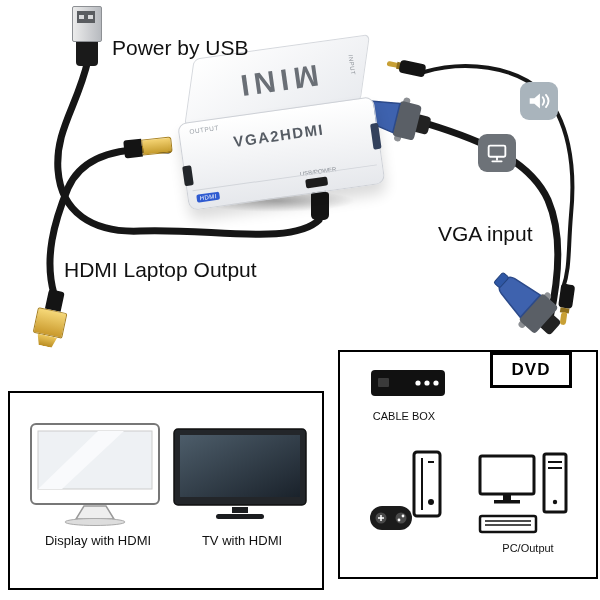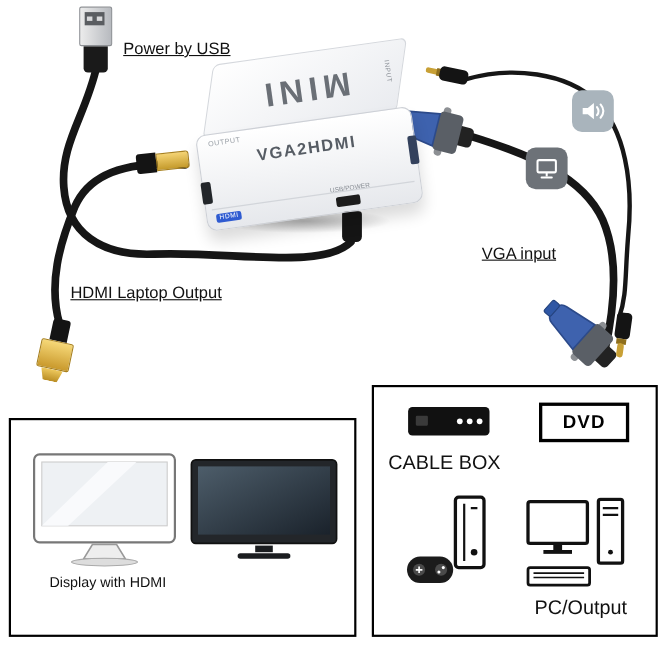--- a/index.html
+++ b/index.html
@@ -6,21 +6,21 @@
   .stage{
     position:relative;width:600px;height:600px;background:#fff;overflow:hidden;
     font-family:"Liberation Sans","DejaVu Sans",sans-serif;color:#111;
   }
   .abs{position:absolute;}
   
   .cables{position:absolute;left:0;top:0;z-index:1;}
   .cable{fill:none;stroke:#161616;stroke-width:7;stroke-linecap:round;}
   .cable.thin{stroke-width:4;}
   
-  .ann{position:absolute;font-size:15px;color:#111;z-index:6;white-space:nowrap;text-decoration:underline;}
+  .ann{position:absolute;font-size:21px;color:#111;z-index:6;white-space:nowrap;}
   
   .usb-conn{position:absolute;left:72px;top:6px;width:30px;z-index:3;}
   .usb-metal{width:28px;height:34px;margin:0 auto;background:linear-gradient(90deg,#ececec,#b7babf);border:1px solid #8d9094;border-radius:2px;position:relative;}
   .usb-hole{position:absolute;left:4px;top:4px;width:18px;height:12px;background:#5a5d61;}
   .usb-hole:before,.usb-hole:after{content:"";position:absolute;top:4px;width:5px;height:4px;background:#d9dadc;}
   .usb-hole:before{left:2px;} .usb-hole:after{right:2px;}
   .usb-body{width:22px;height:24px;margin:0 auto;background:#1a1a1a;border-radius:0 0 4px 4px;}
   
   .device{position:absolute;left:178px;top:48px;width:196px;height:150px;transform:rotate(-8deg);z-index:4;}
   .device-shadow{position:absolute;left:196px;top:190px;width:160px;height:22px;z-index:2;
@@ -56,24 +56,24 @@
   .hdmi-conn .boot{width:16px;height:20px;margin:0 auto;background:#141414;border-radius:3px 3px 0 0;}
   .hdmi-conn .body{width:28px;height:24px;margin:0 auto;background:linear-gradient(#f6d878,#c9992c);border:1px solid #a8811f;border-radius:2px;}
   .hdmi-conn .tipp{width:20px;height:11px;margin:0 auto;background:linear-gradient(#eec95e,#b98c22);
     clip-path:polygon(0 0,100% 0,82% 100%,18% 100%);}
   
   .chip{position:absolute;width:38px;height:38px;border-radius:9px;display:flex;align-items:center;justify-content:center;z-index:5;}
   .chip.speaker{left:520px;top:82px;background:#a9b4bc;}
   .chip.monitor{left:478px;top:134px;background:#6d7278;}
   
   .panel{position:absolute;background:#fff;border:2px solid #000;z-index:5;}
-  .panel-displays{left:8px;top:380px;width:312px;height:195px;}
+  .panel-displays{left:8px;top:391px;width:312px;height:195px;}
   .panel-sources{left:338px;top:350px;width:256px;height:225px;}
   .panel-label{position:absolute;text-align:center;font-size:13px;color:#111;white-space:nowrap;}
-  .src-label{position:absolute;text-align:center;font-size:18px;color:#111;white-space:nowrap;}
+  .src-label{position:absolute;text-align:center;font-size:11px;color:#111;white-space:nowrap;}
   .dvd-box{position:absolute;border:3px solid #000;background:#fff;display:flex;align-items:center;justify-content:center;
     font-weight:800;font-size:17px;letter-spacing:1px;color:#000;}
 </style>
 </head>
 <body>
 
 <div class="stage">
 
   <svg class="cables" width="600" height="600" viewBox="0 0 600 600">
     <path class="cable" d="M 88 60 C 78 105 55 130 58 170 C 61 212 92 233 140 231 C 210 228 292 246 319 220"></path>
@@ -206,36 +206,37 @@
             <stop offset="0" stop-color="#4d5d6a"></stop>
             <stop offset="1" stop-color="#1a222b"></stop>
           </linearGradient>
         </defs>
         <rect x="2" y="2" width="132" height="76" rx="4" fill="#23262a" stroke="#111" stroke-width="1.5"></rect>
         <rect x="8" y="8" width="120" height="62" fill="url(#tvgrad)"></rect>
         <rect x="60" y="80" width="16" height="6" fill="#1b1d20"></rect>
         <rect x="44" y="87" width="48" height="5" rx="2.5" fill="#1b1d20"></rect>
       </svg>
     </div>
+    <div class="panel-label" style="left:162px;top:140px;width:140px;">TV with HDMI</div>
   </div>
 
   <div class="panel panel-sources">
 
     <div class="abs" style="left:30px;top:16px;">
       <svg width="78" height="32" viewBox="0 0 78 32">
         <rect x="1" y="2" width="74" height="26" rx="4" fill="#111"></rect>
         <rect x="8" y="10" width="11" height="9" rx="1" fill="#3a3a3a"></rect>
         <circle cx="48" cy="15" r="2.6" fill="#fff"></circle>
         <circle cx="57" cy="15" r="2.6" fill="#fff"></circle>
         <circle cx="66" cy="15" r="2.6" fill="#fff"></circle>
       </svg>
     </div>
     <div class="src-label" style="left:8px;top:58px;width:112px;">CABLE BOX</div>
 
-    <div class="dvd-box" style="left:150px;top:14px;width:76px;height:30px;">DVD</div>
+    <div class="dvd-box" style="left:150px;top:0;width:76px;height:30px;">DVD</div>
 
     <div class="abs" style="left:28px;top:98px;">
       <svg width="80" height="86" viewBox="0 0 80 86">
         <rect x="46" y="2" width="26" height="64" rx="3" fill="#fff" stroke="#111" stroke-width="3"></rect>
         <line x1="54" y1="8" x2="54" y2="60" stroke="#111" stroke-width="2"></line>
         <circle cx="63" cy="52" r="3" fill="#111"></circle>
         <line x1="60" y1="12" x2="66" y2="12" stroke="#111" stroke-width="2"></line>
         <rect x="2" y="56" width="42" height="24" rx="12" fill="#1b1b1b"></rect>
         <circle cx="13" cy="68" r="5.5" fill="#4a4a4a"></circle>
         <circle cx="33" cy="68" r="5.5" fill="#4a4a4a"></circle>

